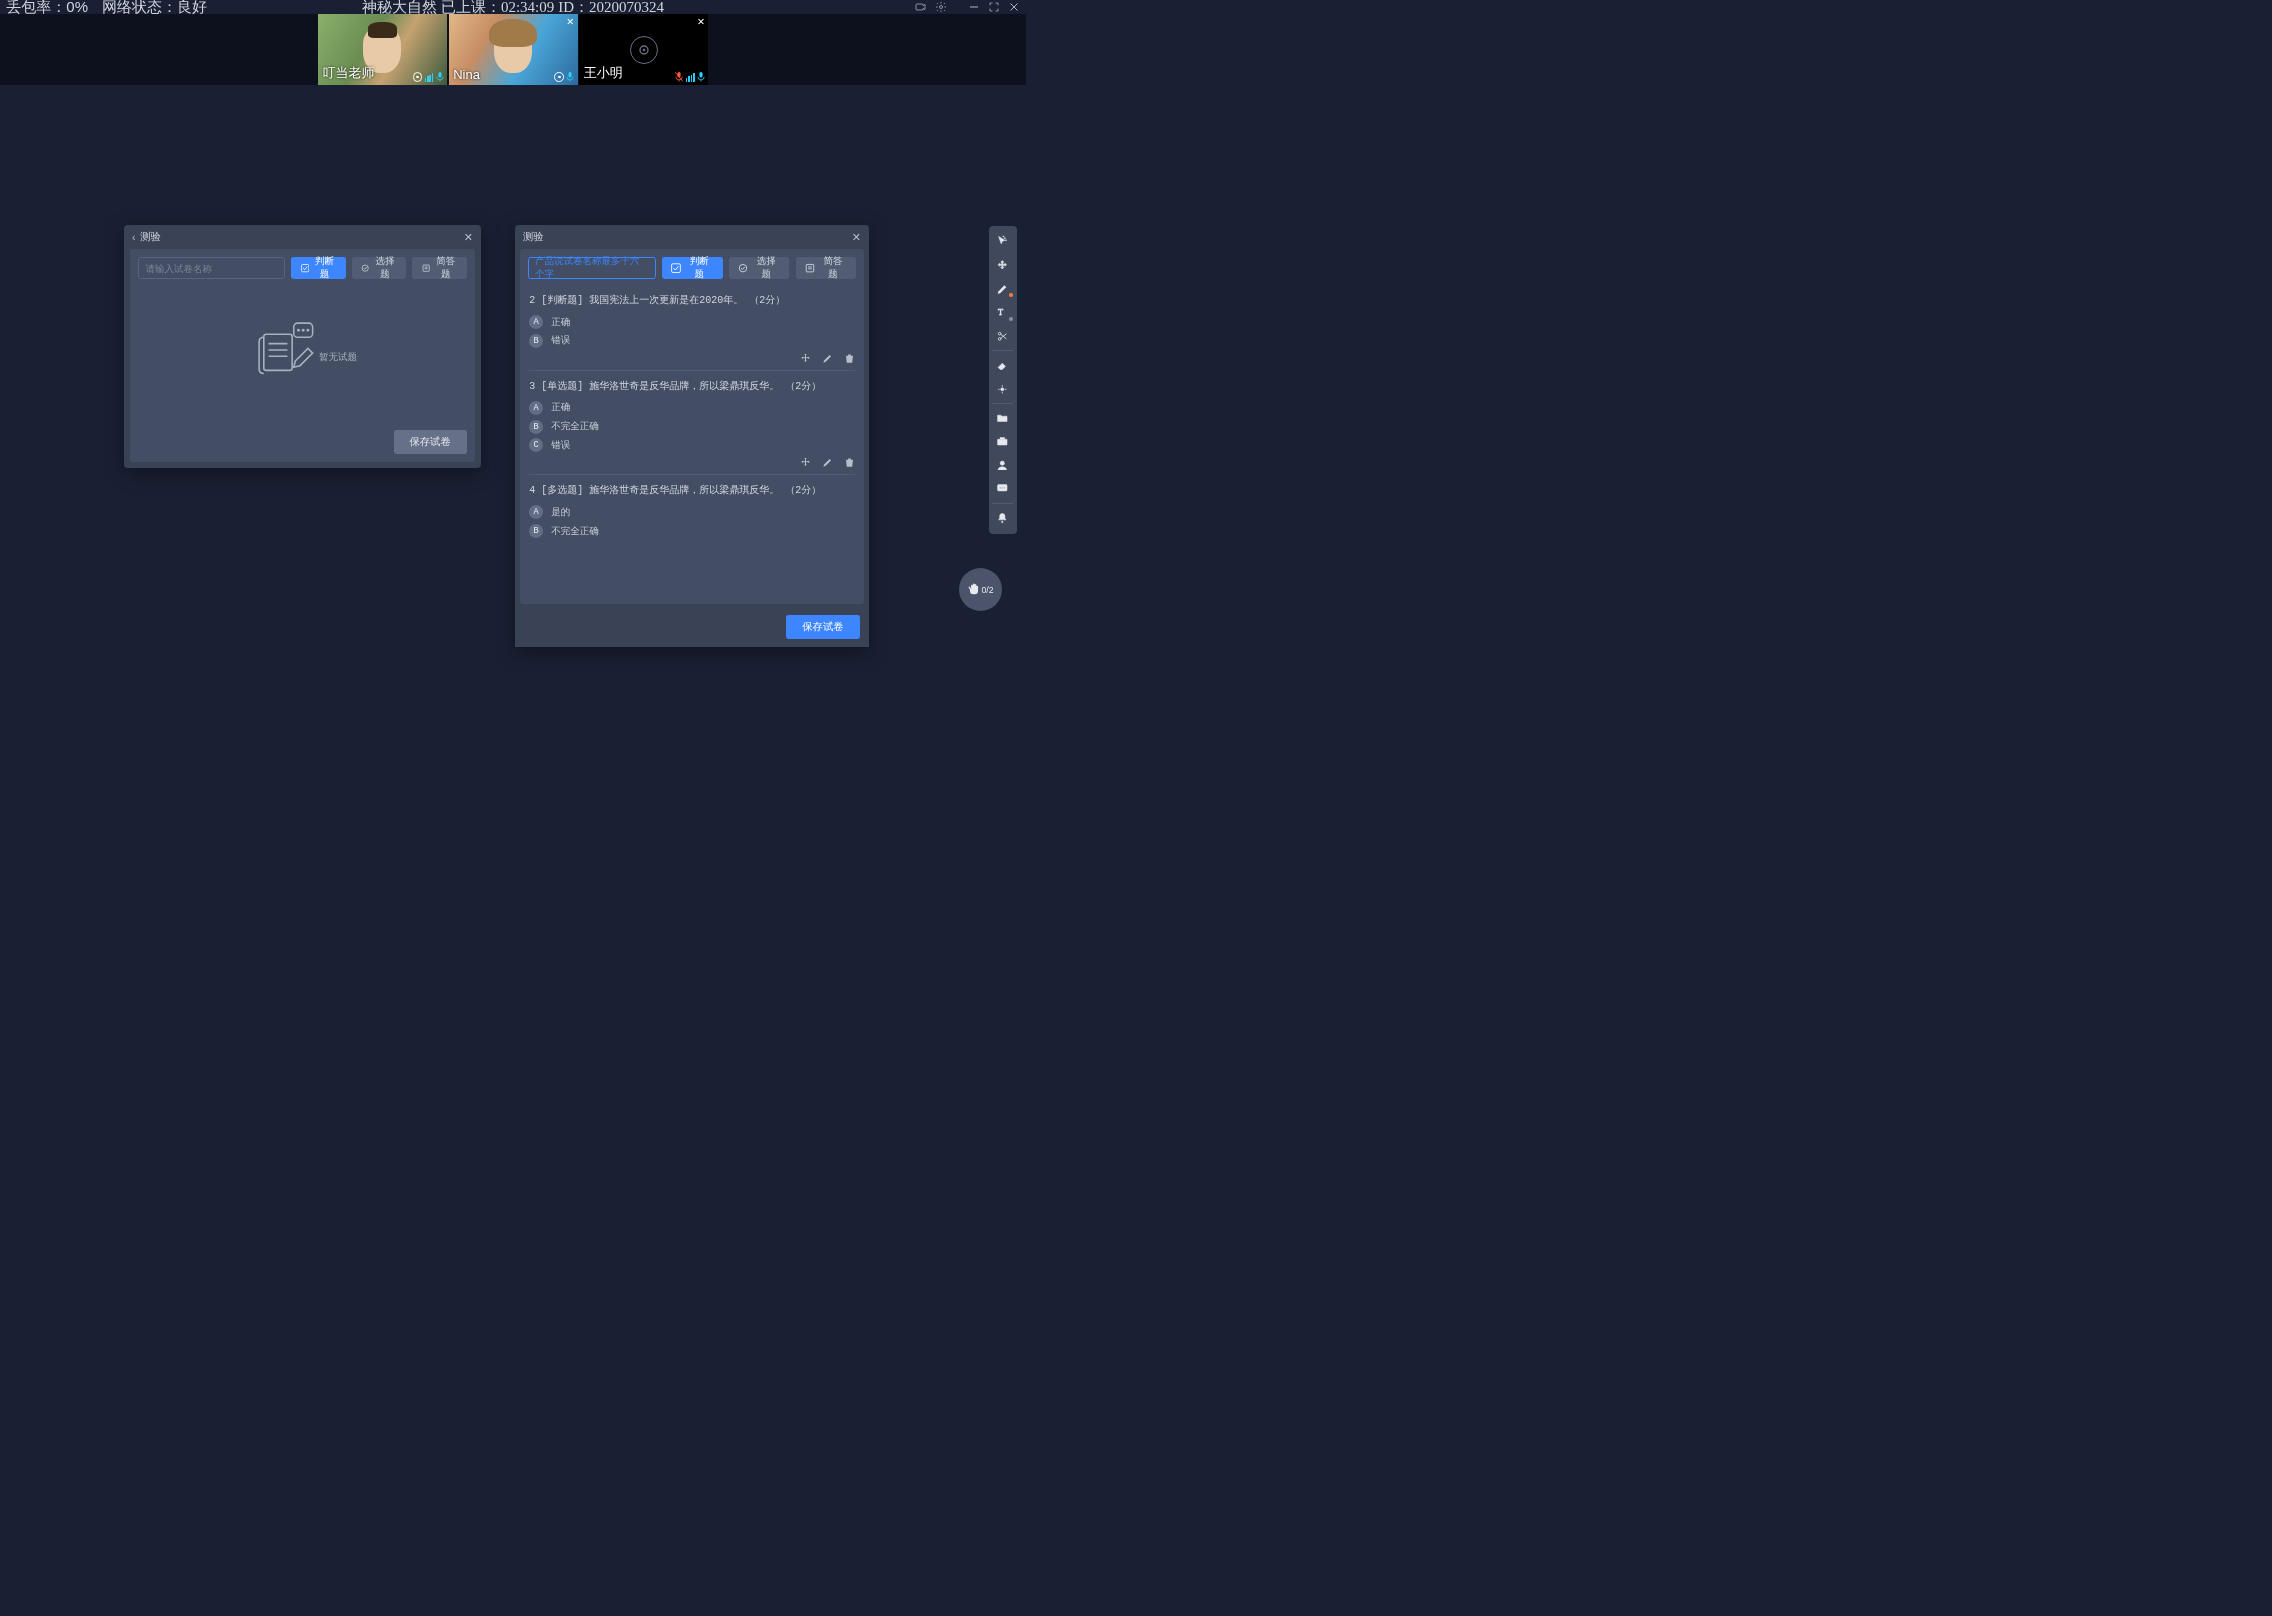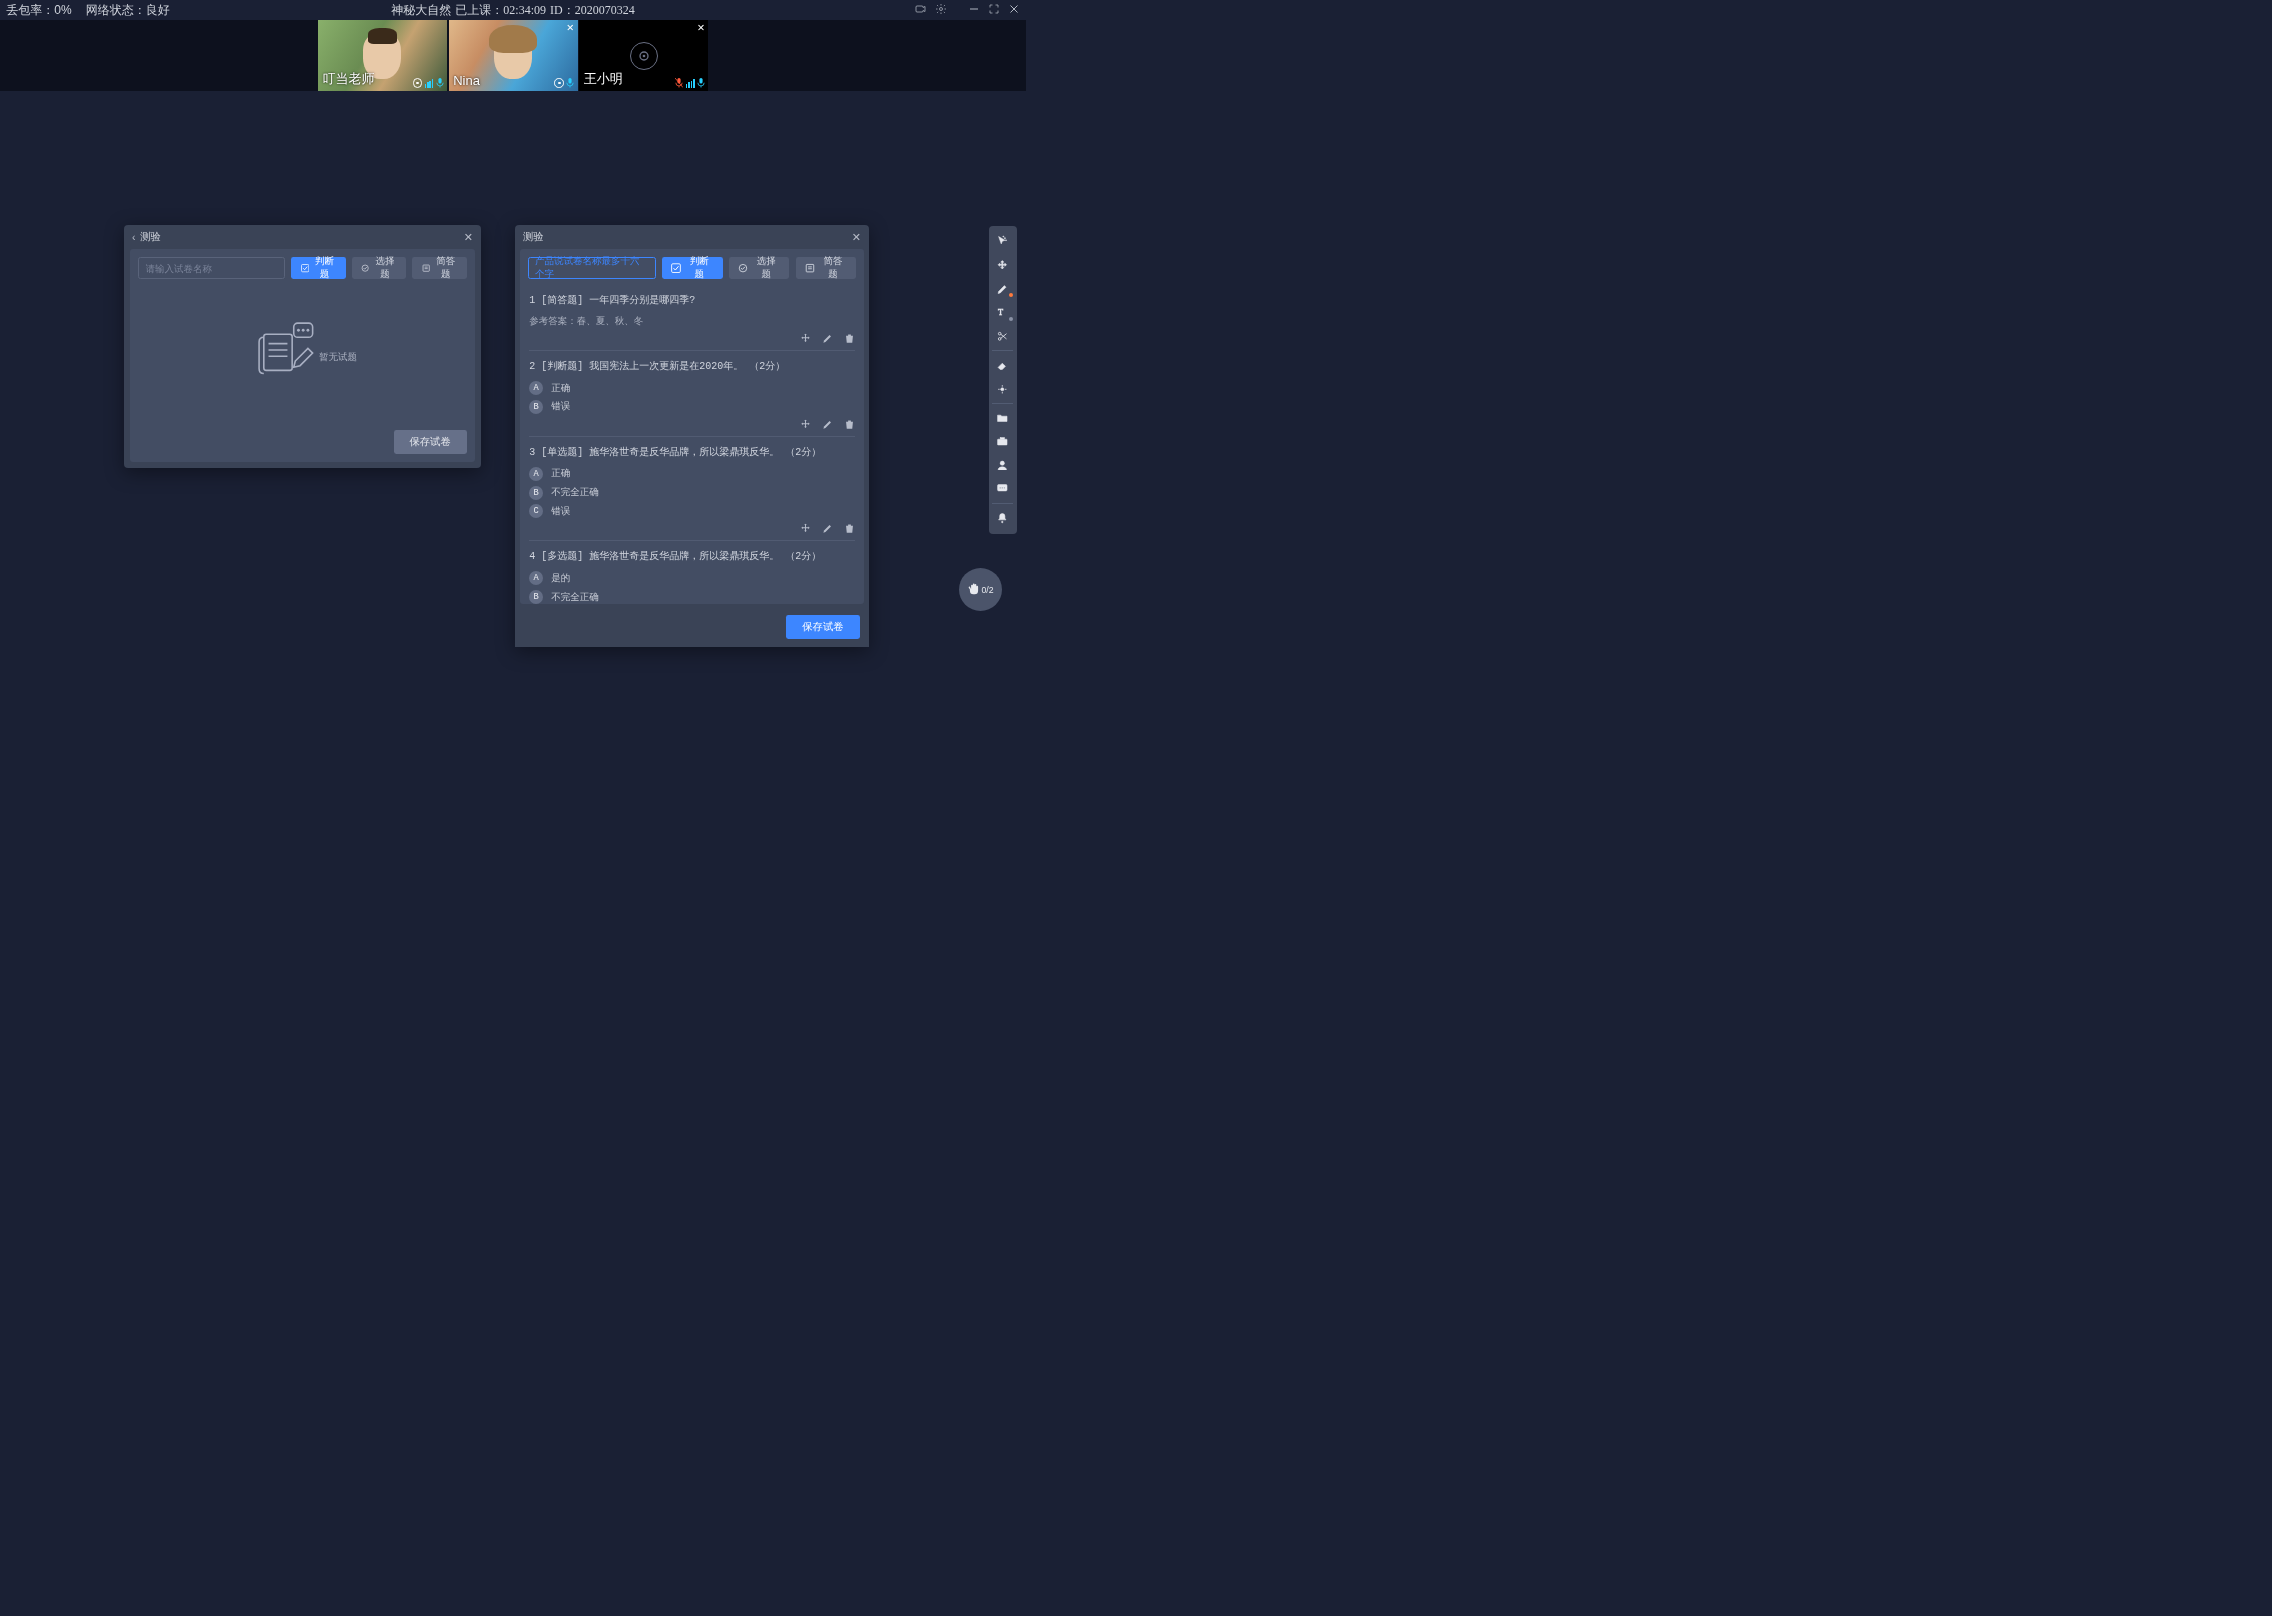--- a/index.html
+++ b/index.html
@@ -9,27 +9,27 @@
   background: #1a2034;
   font-family: "Microsoft YaHei", "PingFang SC", sans-serif;
   color: #c8cdd6;
   font-size: 10.3px;
   overflow: hidden;
   position: relative;
 }
 
 
 .topbar {
-  height: 20px;
+  height: 14px;
   background: #1a2034;
   display: flex;
   align-items: center;
   padding: 0 6.3px;
   color: #d0d4dc;
-  font-size: 12px;
+  font-size: 15px;
   position: relative;
 }
 .topbar .left { display: flex; gap: 14px; position: absolute; left: 6.3px; }
 .topbar .center { position: absolute; left: 50%; transform: translateX(-50%); display: flex; gap: 4px; font-family: Liberation Serif, serif; }
 .topbar .right { position: absolute; right: 6.3px; display: flex; gap: 8px; align-items: center; }
 .topbar .right svg { width: 12px; height: 12px; fill: #b0b6c2; cursor: pointer; }
 .topbar .right .gap { display: inline-block; width: 4.7px; }
 
 
 .videorow {
@@ -481,83 +481,68 @@
         <svg viewBox="0 0 16 16">
             <rect x="2" y="2" width="12" height="12" rx="1" fill="none" stroke-width="1.4"></rect>
             <line x1="5" y1="6" x2="11" y2="6" stroke-width="1.4"></line>
             <line x1="5" y1="9" x2="11" y2="9" stroke-width="1.4"></line>
           </svg>
         <span>简答题</span>
       </button>
     </div>
     <div class="qlist" id="qlist">
         <div class="qitem">
-          <div class="stem">1 [简答题] 一年四季分别是哪四季?</div>
-          <div class="ref-answer">参考答案：春、夏、秋、冬</div>
+          <div class="stem">2 [判断题] 我国宪法上一次更新是在2020年。 （2分）</div>
+          <div class="answer-row">
+            <span class="opt-bubble">A</span>
+            <span>正确</span>
+          </div>
+          <div class="answer-row">
+            <span class="opt-bubble">B</span>
+            <span>错误</span>
+          </div>
           <div class="q-actions">
   <svg viewBox="0 0 16 16">
               <path d="M8 1l-2 2h1.3v3.3H4V5L2 7l2 2V7.7h3.3V11H6l2 2 2-2H8.7V7.7H12V9l2-2-2-2v1.3H8.7V3H10z"></path>
             </svg>
   <svg viewBox="0 0 16 16">
               <path d="M2 14l1-3 8-8 2 2-8 8z"></path>
             </svg>
   <svg viewBox="0 0 16 16">
               <path d="M3 4h10l-1 10H4z M6 2h4v2H6z"></path>
             </svg>
           </div>
         </div>
         <div class="qitem">
-          <div class="stem">2 [判断题] 我国宪法上一次更新是在2020年。 （2分）</div>
+          <div class="stem">3 [单选题] 施华洛世奇是反华品牌，所以梁鼎琪反华。 （2分）</div>
           <div class="answer-row">
             <span class="opt-bubble">A</span>
             <span>正确</span>
           </div>
           <div class="answer-row">
             <span class="opt-bubble">B</span>
+            <span>不完全正确</span>
+          </div>
+          <div class="answer-row">
+            <span class="opt-bubble">C</span>
             <span>错误</span>
           </div>
           <div class="q-actions">
   <svg viewBox="0 0 16 16">
               <path d="M8 1l-2 2h1.3v3.3H4V5L2 7l2 2V7.7h3.3V11H6l2 2 2-2H8.7V7.7H12V9l2-2-2-2v1.3H8.7V3H10z"></path>
             </svg>
   <svg viewBox="0 0 16 16">
               <path d="M2 14l1-3 8-8 2 2-8 8z"></path>
             </svg>
   <svg viewBox="0 0 16 16">
               <path d="M3 4h10l-1 10H4z M6 2h4v2H6z"></path>
             </svg>
           </div>
         </div>
         <div class="qitem">
-          <div class="stem">3 [单选题] 施华洛世奇是反华品牌，所以梁鼎琪反华。 （2分）</div>
-          <div class="answer-row">
-            <span class="opt-bubble">A</span>
-            <span>正确</span>
-          </div>
-          <div class="answer-row">
-            <span class="opt-bubble">B</span>
-            <span>不完全正确</span>
-          </div>
-          <div class="answer-row">
-            <span class="opt-bubble">C</span>
-            <span>错误</span>
-          </div>
-          <div class="q-actions">
-  <svg viewBox="0 0 16 16">
-              <path d="M8 1l-2 2h1.3v3.3H4V5L2 7l2 2V7.7h3.3V11H6l2 2 2-2H8.7V7.7H12V9l2-2-2-2v1.3H8.7V3H10z"></path>
-            </svg>
-  <svg viewBox="0 0 16 16">
-              <path d="M2 14l1-3 8-8 2 2-8 8z"></path>
-            </svg>
-  <svg viewBox="0 0 16 16">
-              <path d="M3 4h10l-1 10H4z M6 2h4v2H6z"></path>
-            </svg>
-          </div>
-        </div>
-        <div class="qitem">
           <div class="stem">4 [多选题] 施华洛世奇是反华品牌，所以梁鼎琪反华。 （2分）</div>
           <div class="answer-row">
             <span class="opt-bubble">A</span>
             <span>是的</span>
           </div>
           <div class="answer-row">
             <span class="opt-bubble">B</span>
             <span>不完全正确</span>
           </div>
         </div>

